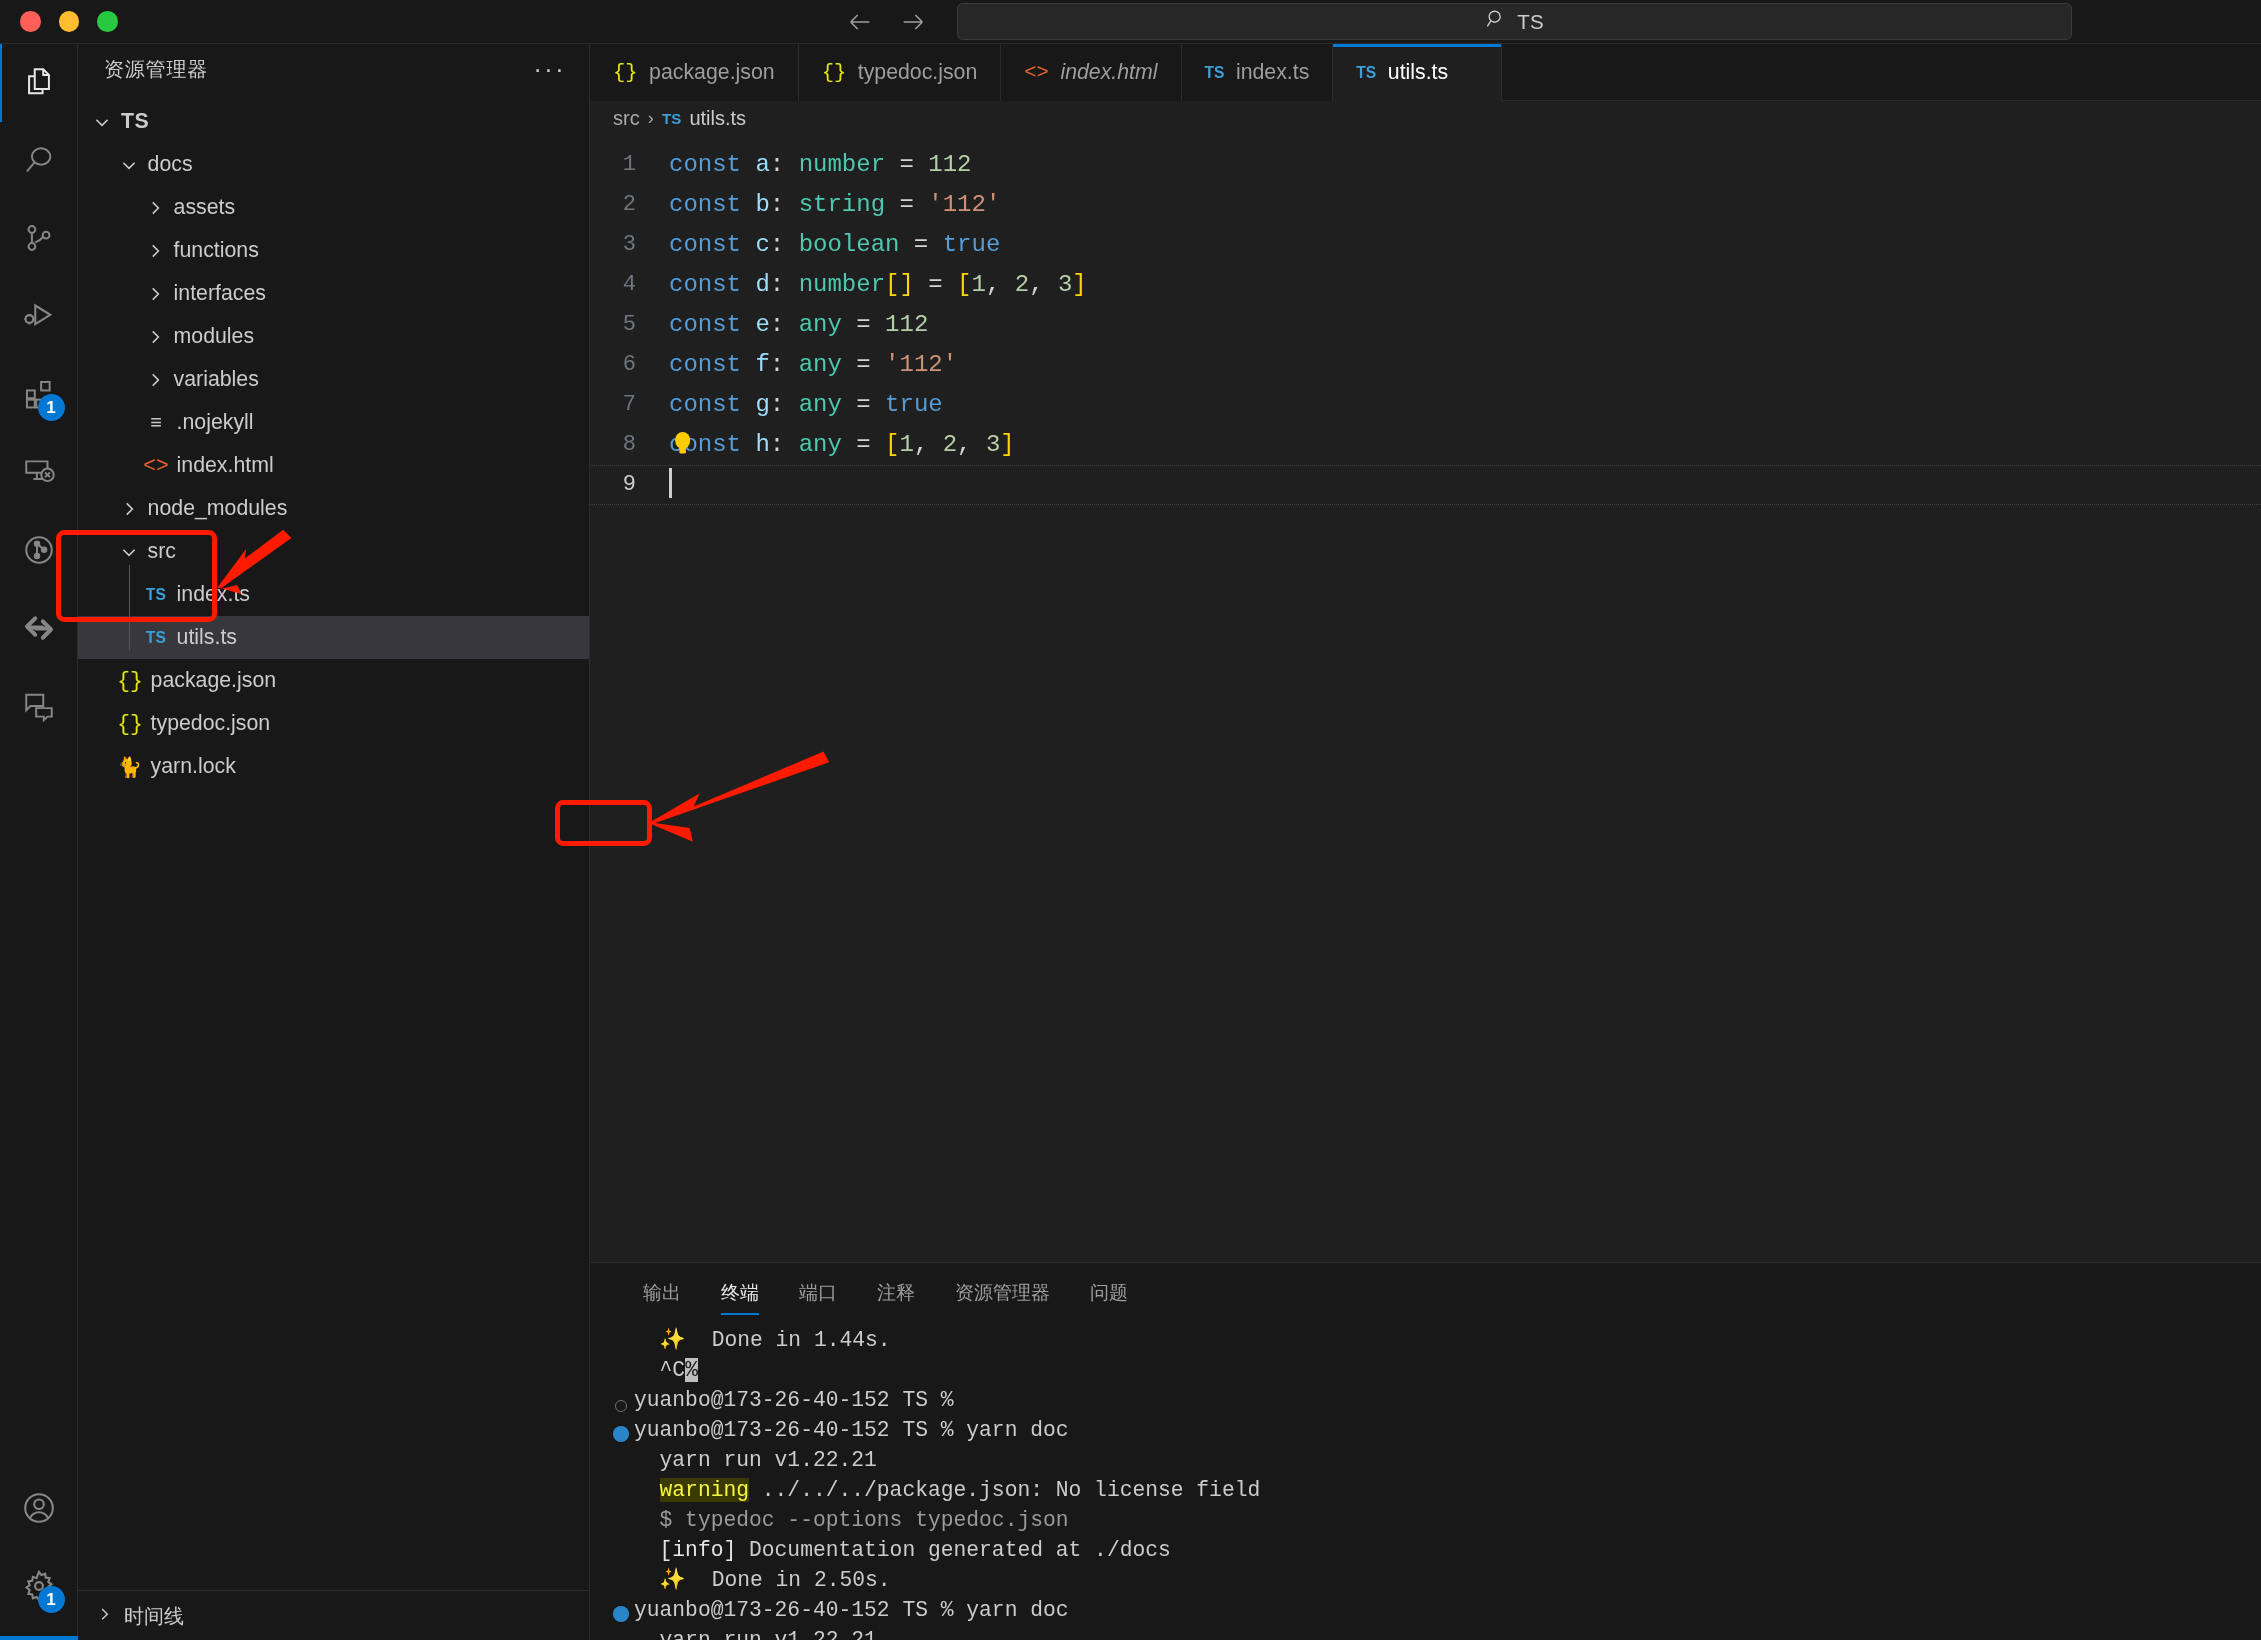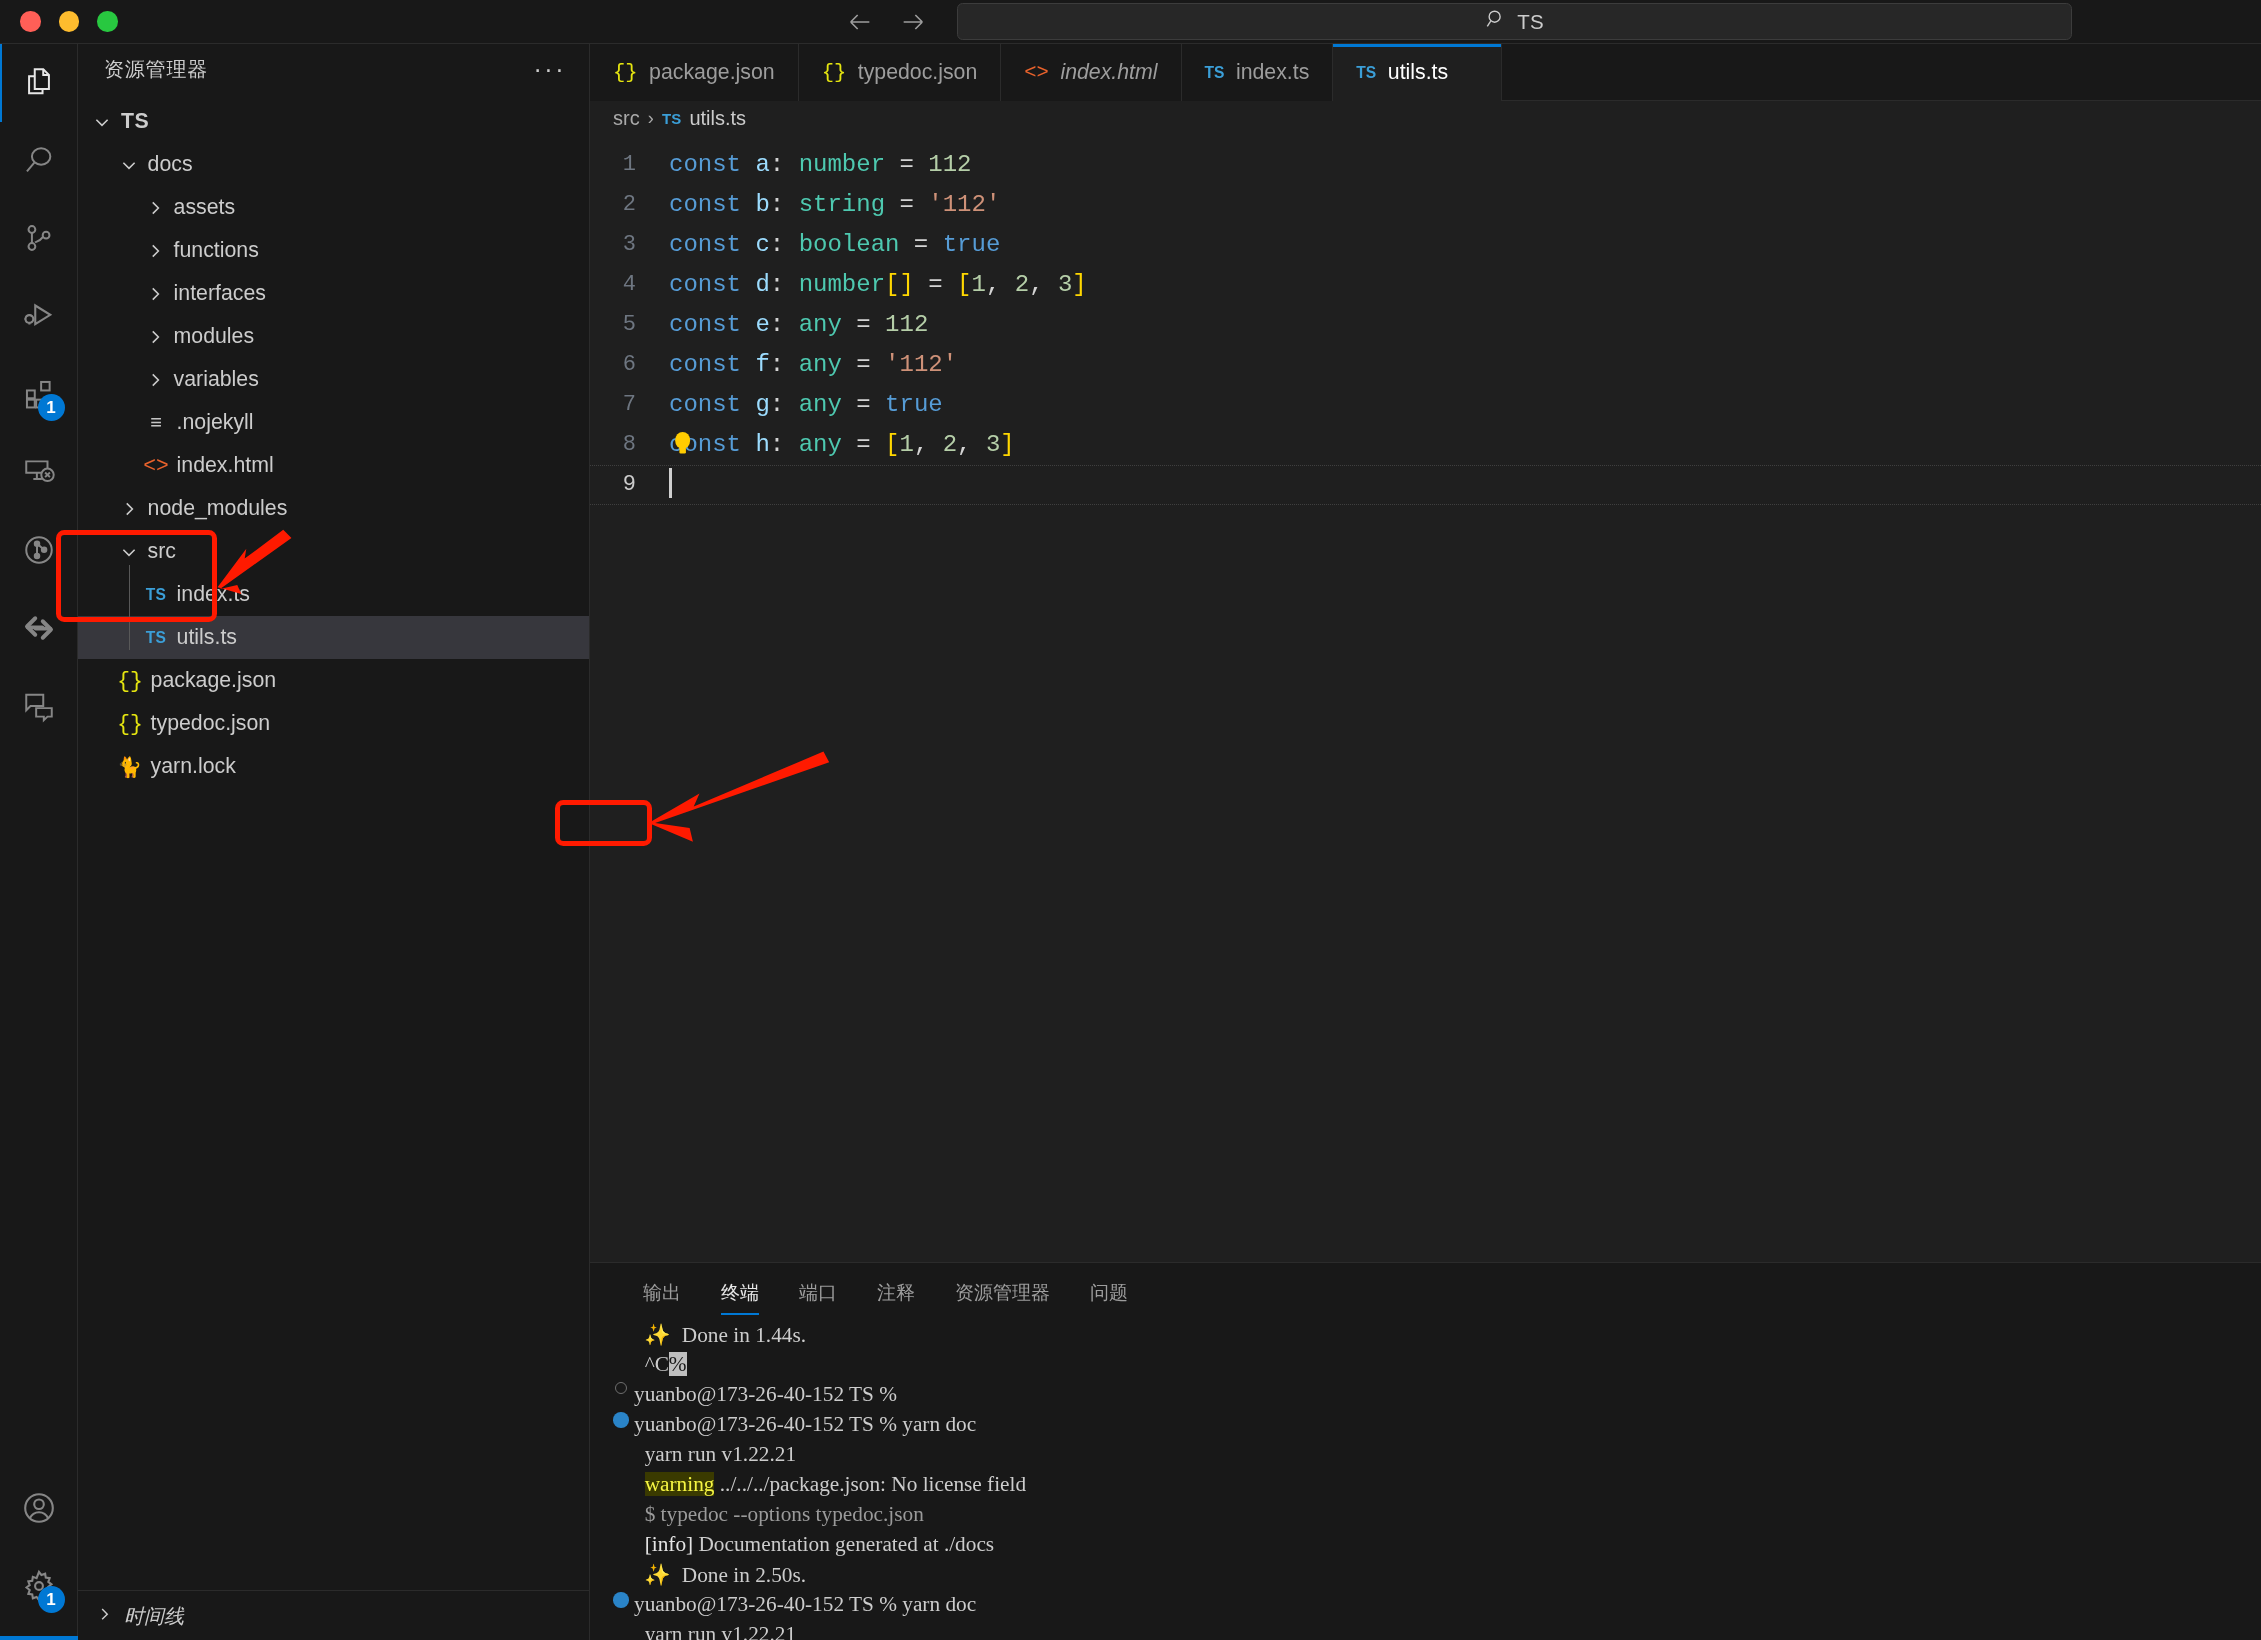--- a/index.html
+++ b/index.html
@@ -87,21 +87,21 @@
   .ficon.html { color: #e8622c; font-family: "Liberation Mono", monospace; font-size: 21.3px; }
   .ficon.ts { color: #3b9fd8; font-family: "Liberation Sans", sans-serif; font-size: 15.6px; font-weight: 700; letter-spacing:0.4px; }
   .ficon.lock { color: #4a9fd4; font-size: 20px; }
   .ficon.txt { color: #c5c5c5; font-size: 20px; }
   .indent-guide {
     position: absolute; top: 0; bottom: 0; width: 0.8px; background: #585858;
   }
 
   .sb-timeline {
     height: 51px; border-top: 0.8px solid #2b2b2b; display: flex; align-items: center;
-    padding-left: 18px; color: #cccccc; font-size: 20px; gap: 11.5px; font-style: italic;
+    padding-left: 18px; color: #cccccc; font-size: 20px; gap: 11.5px;
   }
 
   
   .main { flex: 1; display: flex; flex-direction: column; min-width: 0; background: #1e1e1e; }
 
   
   .tabsbar { height: 57px; flex: 0 0 57px; background: #181818; display: flex; border-bottom: 0.8px solid #2b2b2b; }
   .tab {
     height: 57px; display: flex; align-items: center; gap: 11.5px;
     padding: 0 23px; color: #9d9d9d; font-size: 21.3px;
@@ -160,22 +160,22 @@
   .ptab {
     height: 59px; display: flex; align-items: center; padding: 0 20px;
     color: #9d9d9d; font-size: 19px; position: relative;
   }
   .ptab.active { color: #e7e7e7; }
   .ptab.active::after {
     content:""; position:absolute; left:20px; right:20px; bottom: 6.6px; height:2.5px; background:#0078d4;
   }
   .term { flex: 1; overflow: hidden; padding-left: 18px; position: relative; }
   .tline {
-    display: flex; align-items: flex-start; height: 30px;
-    font-family: Liberation Serif, serif; font-size: 21.3px; color: #cccccc; white-space: pre;
+    display: flex; align-items: flex-end; height: 30px;
+    font-family: Liberation Mono, monospace; font-size: 21.3px; color: #cccccc; white-space: pre;
   }
   .tdeco { width: 26px; flex: 0 0 26px; display: flex; align-items: center; justify-content: center; }
   .dot-ok { width: 12.3px; height: 12.3px; border-radius: 50%; border: 1.6px solid #6e6e6e; }
   .dot-blue { width: 15.6px; height: 15.6px; border-radius: 50%; background: #2a84c8; }
   .t-dim { color: #9a9a9a; }
   .t-warn { color: #f5f543; background: #3a3a00; }
   .t-info { color: #e5e5e5; }
   .t-spark { color: #f0c000; }
   .t-inv { background: #bfbfbf; color: #181818; }
 

